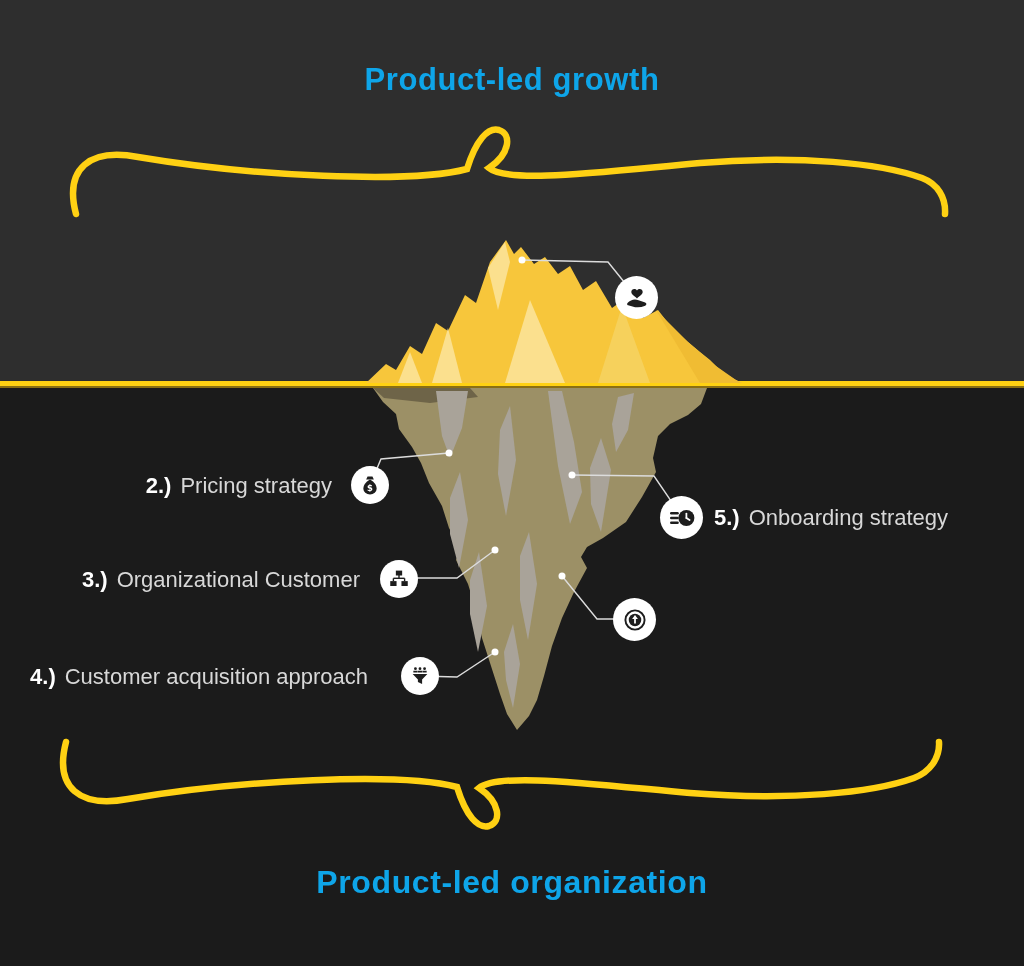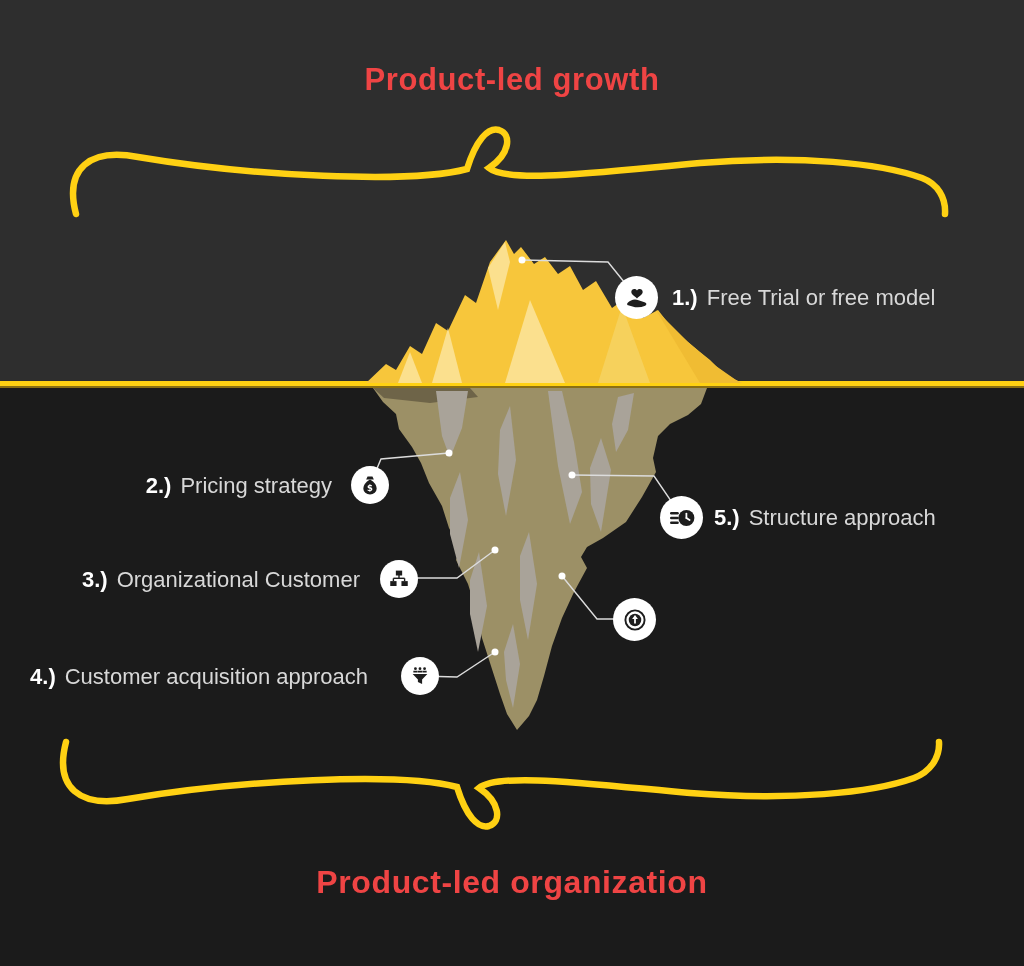--- a/index.html
+++ b/index.html
@@ -1,20 +1,20 @@
 <!DOCTYPE html>
 <html><head>
 <meta charset="utf-8">
 <style>
   html,body{margin:0;padding:0;background:#111;}
   .canvas{position:relative;width:1024px;height:966px;overflow:hidden;
           background:#2e2e2e;font-family:"Liberation Sans",sans-serif;}
   .below-water{position:absolute;left:0;top:384px;width:1024px;height:582px;background:#1b1b1b;}
   .scene{position:absolute;left:0;top:0;width:1024px;height:966px;}
-  .title{position:absolute;left:0;width:1024px;text-align:center;color:#ef4444;
+  .title{position:absolute;left:0;width:1024px;text-align:center;color:#0ea5e9;
          font-weight:700;letter-spacing:.6px;}
   .title.top{top:62px;font-size:31px;}
   .title.bottom{top:856px;font-size:32px;margin-top:8px;}
   .callout-text{position:absolute;white-space:nowrap;font-size:22px;color:#d8d8d8;line-height:27px;}
   .callout-text .num{font-weight:700;color:#ffffff;margin-right:9px;}
   .icon-circle{position:absolute;background:#ffffff;border-radius:50%;
                display:flex;align-items:center;justify-content:center;}
   .icon-sm{width:38px;height:38px;}
   .icon-lg{width:43px;height:43px;}
   .icon-circle svg{display:block;}
@@ -147,29 +147,26 @@
   </div>
   <div class="icon-circle icon-lg" style="left:613px;top:598px;">
     <svg width="32" height="32" viewBox="0 0 40 40">
       <circle cx="20" cy="20" r="12" fill="none" stroke="#1d1d1d" stroke-width="2.4"></circle>
       <circle cx="20" cy="20" r="7.8" fill="#1d1d1d"></circle>
       <line x1="20" y1="24.5" x2="20" y2="18" stroke="#ffffff" stroke-width="2.2"></line>
       <path d="M20,13.8 L16.4,18.6 L23.6,18.6 Z" fill="#ffffff"></path>
     </svg>
   </div>
 
-  <div class="callout-text" style="left:672px;top:284px;">
-    <span class="num">1.)</span><span>Free Trial or free model</span>
-  </div>
   <div class="callout-text right-align" style="right:692px;top:472px;">
     <span class="num">2.)</span><span>Pricing strategy</span>
   </div>
   <div class="callout-text right-align" style="right:664px;top:566px;">
     <span class="num">3.)</span><span>Organizational Customer</span>
   </div>
   <div class="callout-text right-align" style="right:656px;top:663px;">
     <span class="num">4.)</span><span>Customer acquisition approach</span>
   </div>
   <div class="callout-text" style="left:714px;top:504px;">
-    <span class="num">5.)</span><span>Structure approach</span>
+    <span class="num">5.)</span><span>Onboarding strategy</span>
   </div>
 
 </div>
 
 </body></html>

